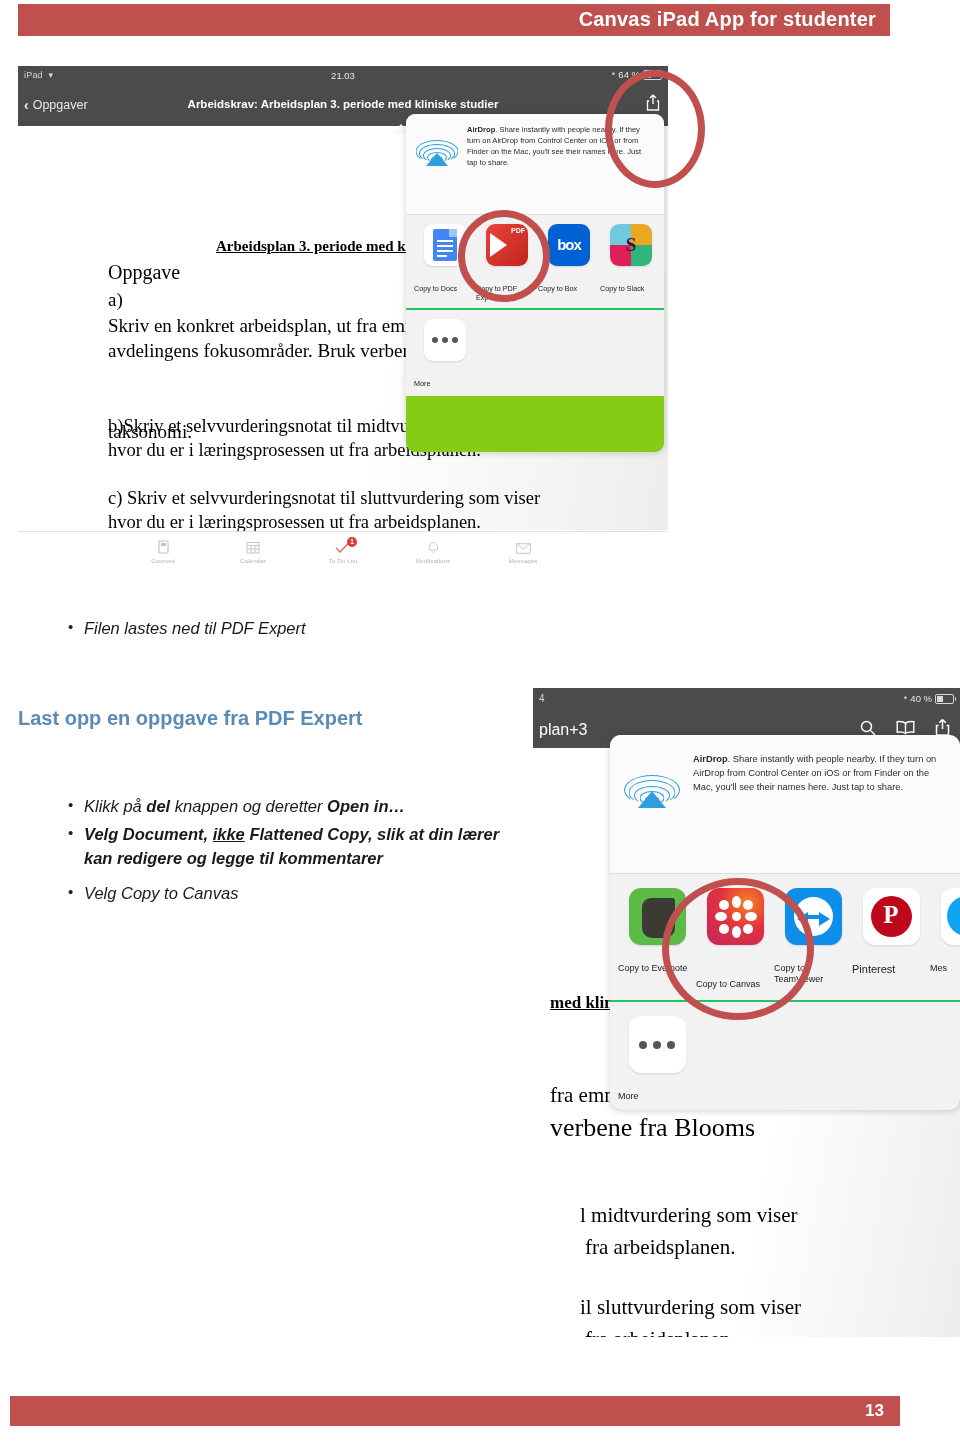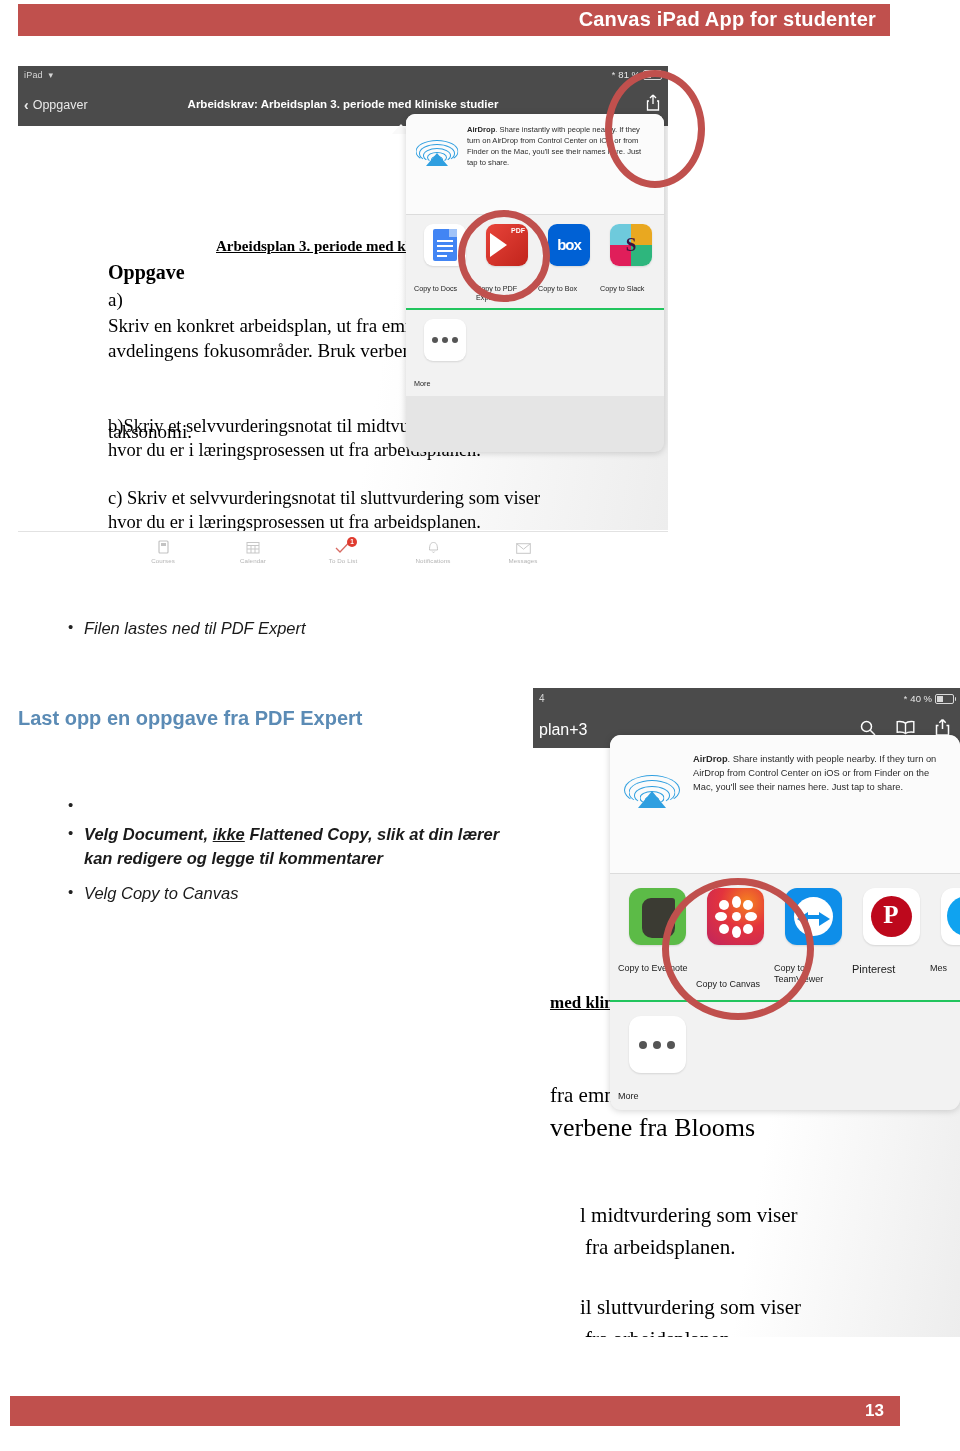--- a/index.html
+++ b/index.html
@@ -40,21 +40,21 @@
   .navbar{position:absolute;left:0;width:100%;height:40px;background:#4b4b4b;color:#fff;}
   .navbar .nb-back{position:absolute;left:6px;top:11px;font-size:12.5px;color:#e9e9e9;display:flex;align-items:center;gap:4px;}
   .navbar .nb-title{position:absolute;left:0;right:0;top:12px;text-align:center;font-size:11.5px;font-weight:bold;color:#fff;}
   .navbar .nb-acts{position:absolute;right:8px;top:8px;display:flex;align-items:center;gap:16px;}
 
   
   .docpage{position:absolute;background:linear-gradient(100deg,#fff 0%,#fff 55%,#ededed 100%);}
   .doctext{font-family:"Liberation Serif", serif;color:#000;}
 
   
-  .sheet{position:absolute;background:#e5e5e5;border-radius:9px;box-shadow:0 1px 7px rgba(0,0,0,.18);overflow:hidden;}
+  .sheet{position:absolute;background:#84cc16;border-radius:9px;box-shadow:0 1px 7px rgba(0,0,0,.18);overflow:hidden;}
   .sheet-airdrop{display:flex;align-items:flex-start;background:#fbfbfb;padding:10px 12px 12px 10px;}
   .airdrop-text{font-size:7.6px;line-height:1.45;color:#2b2b2b;}
   .airdrop-text b{font-weight:bold;}
   .sheet-row{display:flex;background:#f2f2f2;border-top:1px solid #dcdcdc;padding:9px 0 6px 8px;}
   .appcell{width:62px;display:flex;flex-direction:column;align-items:center;flex:0 0 auto;}
   .appicon{width:42px;height:42px;border-radius:9px;overflow:hidden;position:relative;
            box-shadow:0 1px 2px rgba(0,0,0,.12);}
   .applabel{margin-top:18px;font-size:7.2px;line-height:1.25;color:#1b1b1b;width:62px;}
   .sheet-more{background:#f2f2f2;border-top:2px solid #22c55e;padding:9px 0 8px 8px;}
 
@@ -113,39 +113,40 @@
 <body>
 
 <div class="hdr-bar">
   <span>Canvas iPad App for studenter</span>
 </div>
 
 <div class="ipad" style="left:18px;top:66px;width:650px;height:504px;">
 
   <div class="docpage" style="left:18px;top:60px;width:632px;height:404px;">
     <div class="doctext" style="position:absolute;left:180px;top:112px;font-size:15px;font-weight:bold;text-decoration:underline;white-space:nowrap;">Arbeidsplan 3. periode med kliniske studier</div>
-    <div class="doctext" style="position:absolute;left:72px;top:135px;font-size:20px;font-weight:bold;">Oppgave</div>
+    <div class="doctext" style="position:absolute;left:72px;top:135px;font-size:20px;font-weight:normal;">Oppgave</div>
     <div class="doctext" style="position:absolute;left:72px;top:163px;font-size:19px;">a)</div>
     <div class="doctext" style="position:absolute;left:72px;top:189px;font-size:19px;white-space:nowrap;">Skriv en konkret arbeidsplan, ut fra emneplanen og</div>
     <div class="doctext" style="position:absolute;left:72px;top:214px;font-size:19px;white-space:nowrap;">avdelingens fokusområder. Bruk verbene fra Blooms</div>
     <div class="doctext" style="position:absolute;left:72px;top:251px;font-size:19px;white-space:nowrap;margin-top:44px;">taksonomi.</div>
     <div class="doctext" style="position:absolute;left:72px;top:290px;font-size:18.5px;white-space:nowrap;">b)Skriv et selvvurderingsnotat til midtvurdering som viser</div>
     <div class="doctext" style="position:absolute;left:72px;top:314px;font-size:18.5px;white-space:nowrap;">hvor du er i læringsprosessen ut fra arbeidsplanen.</div>
     <div class="doctext" style="position:absolute;left:72px;top:362px;font-size:18.5px;white-space:nowrap;">c) Skriv et selvvurderingsnotat til sluttvurdering som viser</div>
     <div class="doctext" style="position:absolute;left:72px;top:386px;font-size:18.5px;white-space:nowrap;">hvor du er i læringsprosessen ut fra arbeidsplanen.</div>
   </div>
 
   <div class="statusbar" style="width:650px;">
     <div class="sb-left">
       <span>iPad</span>
       <span style="margin-left:3px;">▾</span>
     </div>
+    <div class="sb-mid">21.03</div>
     <div class="sb-right">
       <span style="font-size:9px;">*</span>
-      <span>81 %</span>
+      <span>64 %</span>
       <span class="batt">
           <i style="width:6px;"></i>
         </span>
     </div>
   </div>
 
   <div class="navbar" style="top:20px;width:650px;height:40px;">
     <div class="nb-back">
       <span style="font-size:14px;font-weight:bold;">‹</span>
       <span>Oppgaver</span>
@@ -284,20 +285,21 @@
 
 <div class="bullet" style="left:68px;top:617px;width:420px;">
   <div class="dot">•</div>
   <div class="txt">Filen lastes ned til PDF Expert</div>
 </div>
 
 <div class="slide-head" style="left:18px;top:707px;">Last opp en oppgave fra PDF Expert</div>
 
 <div class="bullet" style="left:68px;top:795px;width:430px;">
   <div class="dot">•</div>
+  <div class="txt"><span>Klikk på </span><b>del</b><span> knappen og deretter </span><b>Open in…</b></div>
 </div>
 
 <div class="bullet" style="left:68px;top:823px;width:440px;">
   <div class="dot">•</div>
   <div class="txt" style="font-weight:bold;"><span>Velg Document, </span><u>ikke</u><span> Flattened Copy, slik at din lærer kan redigere og legge til kommentarer</span></div>
 </div>
 
 <div class="bullet" style="left:68px;top:882px;width:420px;">
   <div class="dot">•</div>
   <div class="txt">Velg Copy to Canvas</div>

